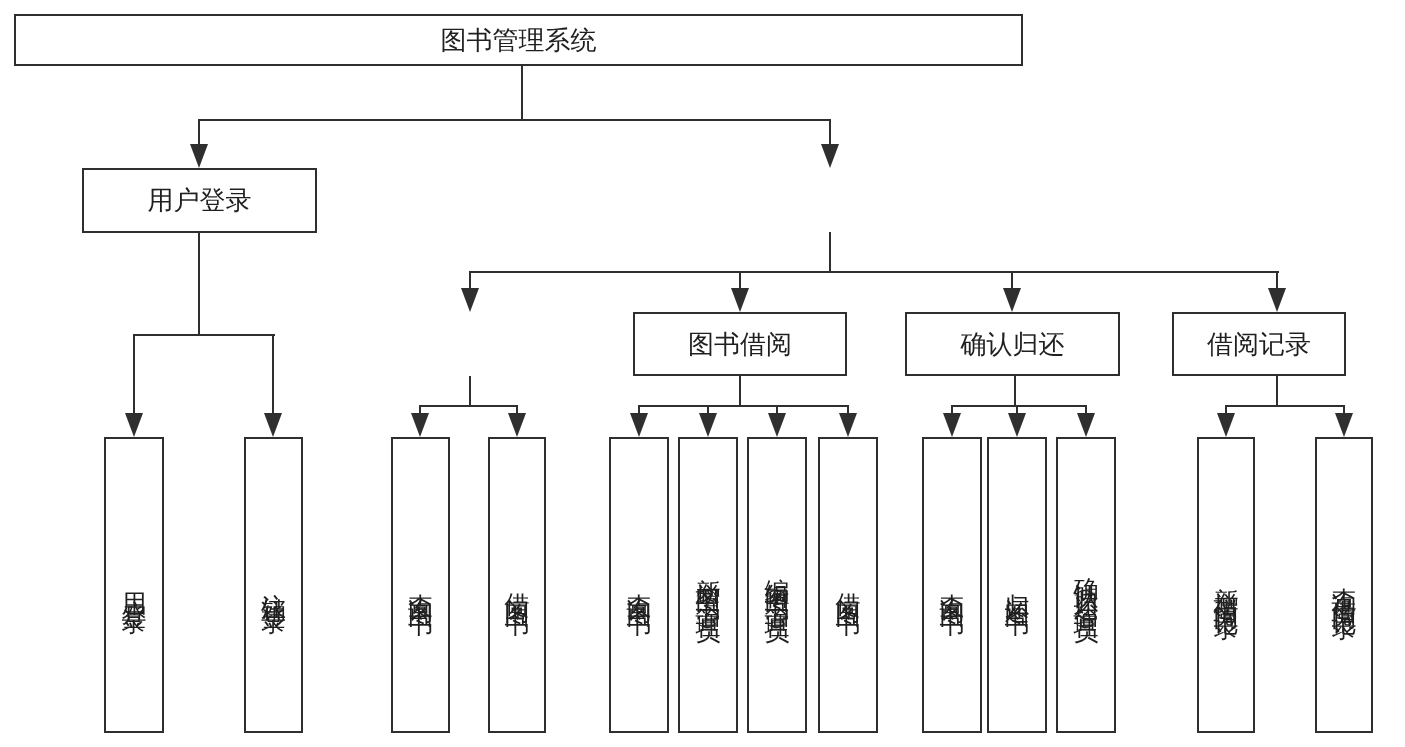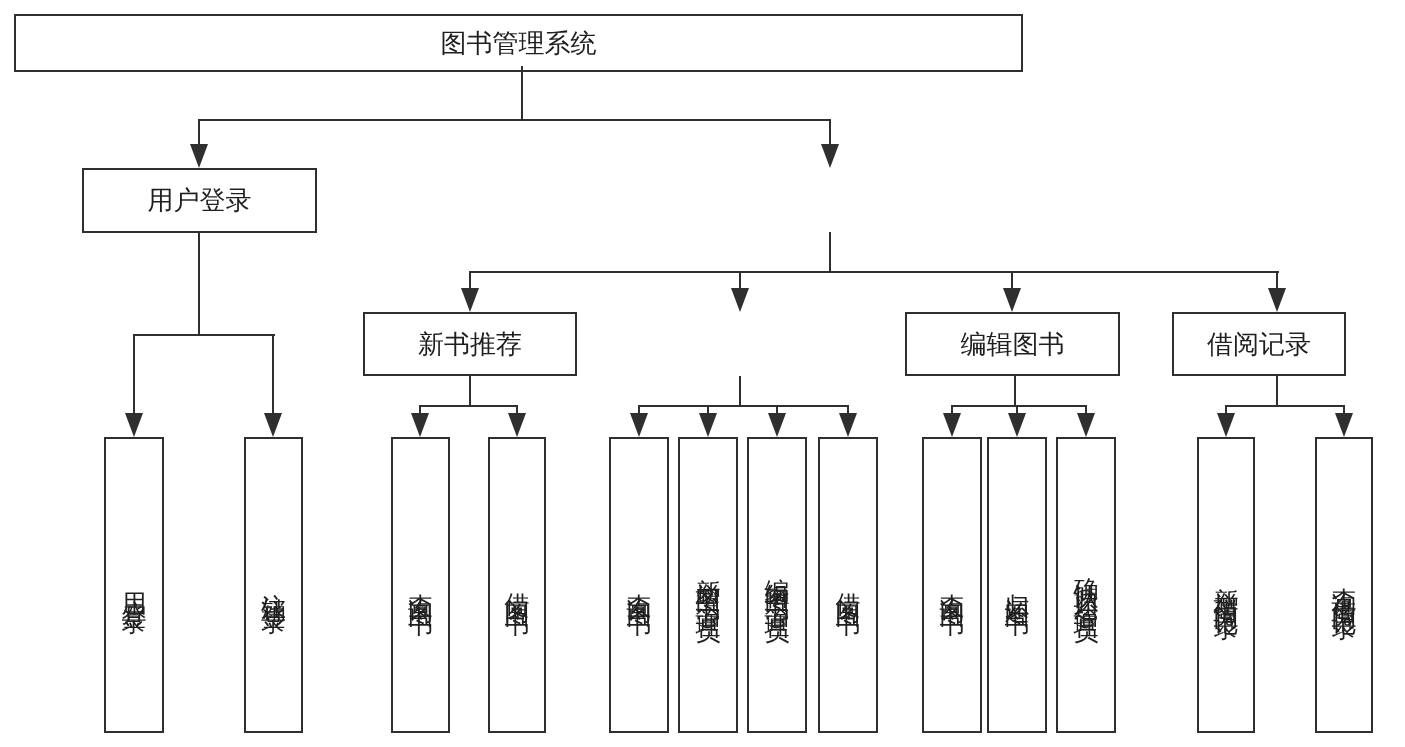--- a/index.html
+++ b/index.html
@@ -21,33 +21,33 @@
   .ah{position:absolute;width:0;height:0;
       border-left:9px solid transparent;border-right:9px solid transparent;
       border-top:24px solid #2f2f2f;}
   .watermark{position:absolute;font-size:19px;letter-spacing:1px;color:#b9b9b9;white-space:nowrap;}
 </style>
 </head>
 <body>
 
 <div class="canvas">
 
-  <div class="box h" style="left:14px;top:14px;width:1009px;height:58px">
+  <div class="box h" style="left:14px;top:14px;width:1009px;height:52px">
     <span>图书管理系统</span>
   </div>
 
   <div class="box h" style="left:82px;top:168px;width:235px;height:65px">
     <span>用户登录</span>
   </div>
 
-  <div class="box h" style="left:363px;top:312px;width:214px;height:64px">
-    <span>新书推荐</span>
+  <div class="box h" style="left:633px;top:312px;width:214px;height:64px">
+    <span>图书借阅</span>
   </div>
   <div class="box h" style="left:905px;top:312px;width:215px;height:64px">
-    <span>编辑图书</span>
+    <span>确认归还</span>
   </div>
   <div class="box h" style="left:1172px;top:312px;width:174px;height:64px">
     <span>借阅记录</span>
   </div>
 
   <div class="box v" style="left:104px;top:437px;width:60px;height:296px">
     <span>用户登录</span>
   </div>
   <div class="box v" style="left:244px;top:437px;width:59px;height:296px">
     <span>注销登录</span>

